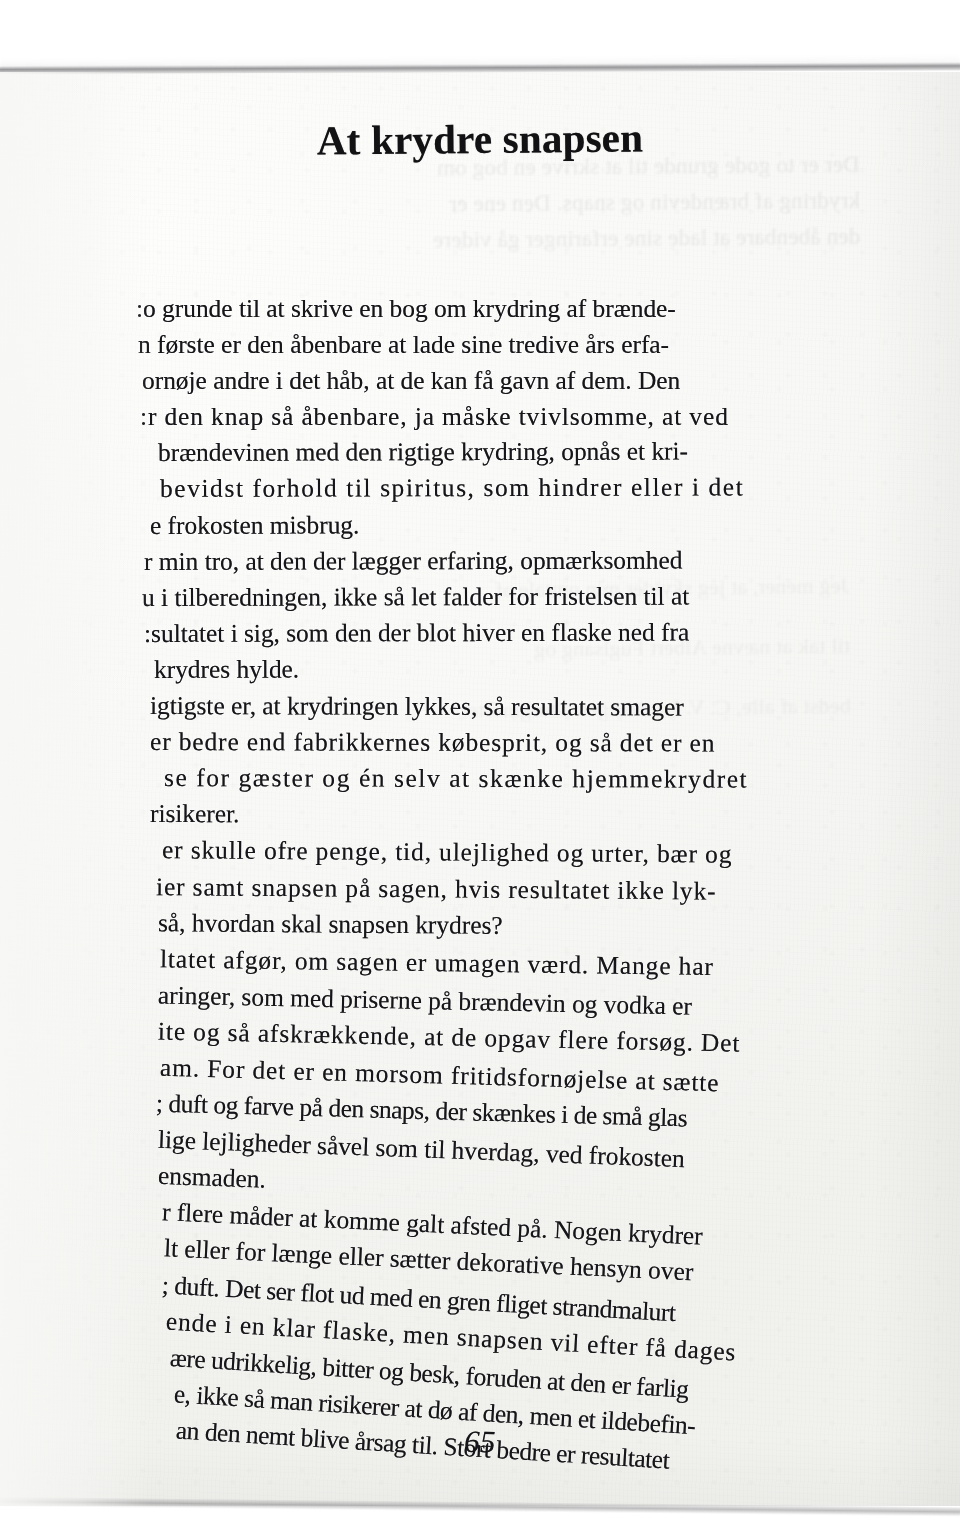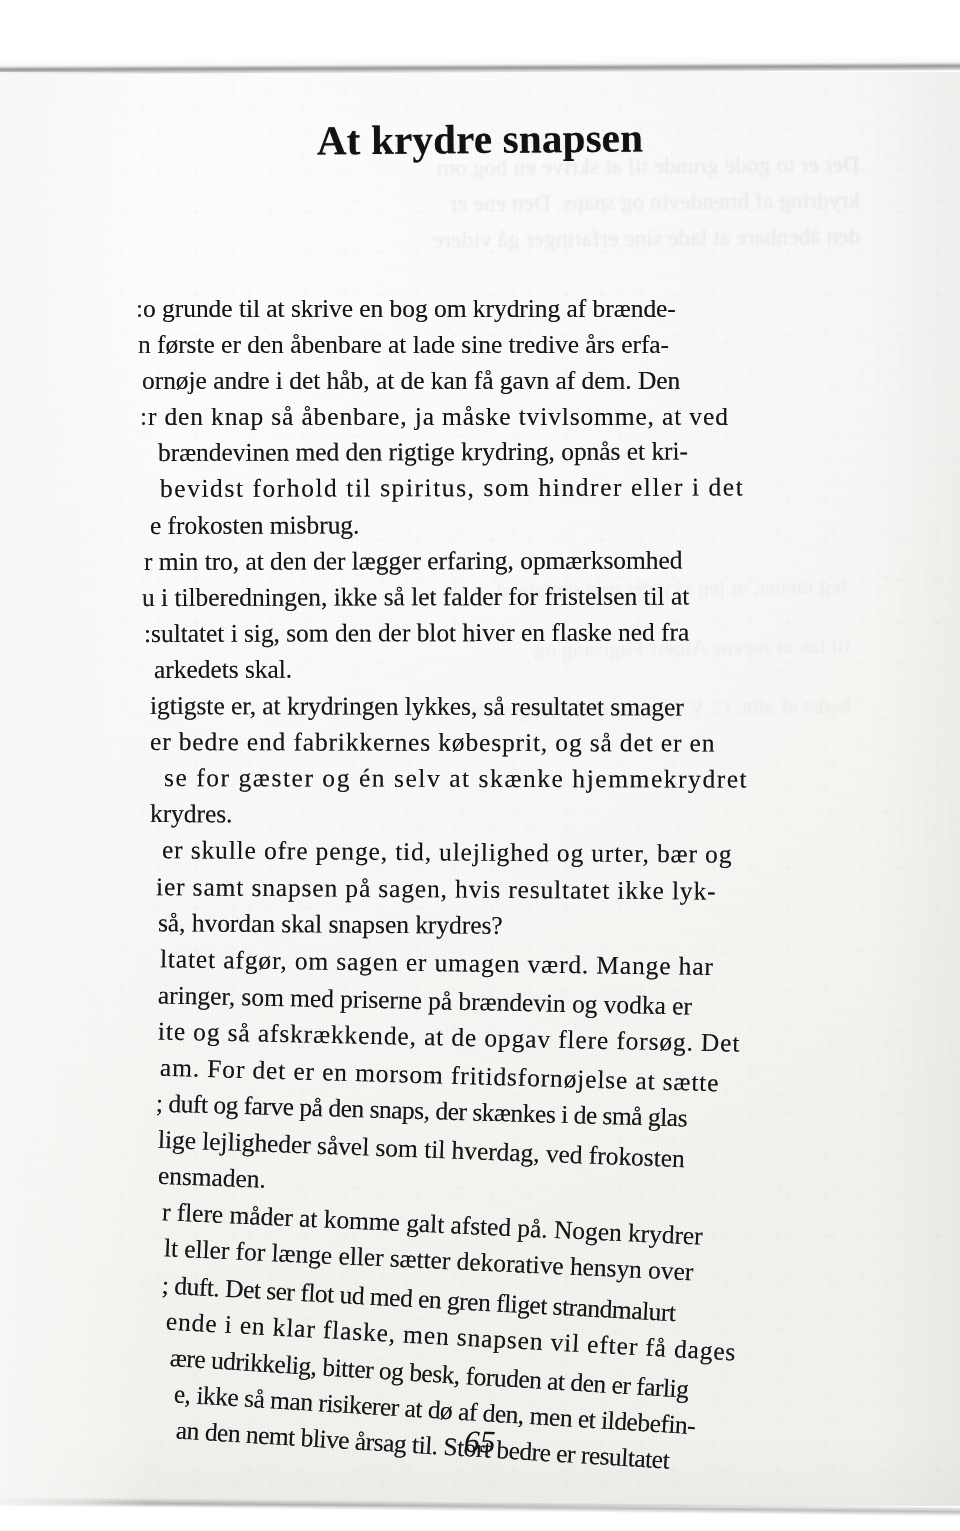--- a/index.html
+++ b/index.html
@@ -158,26 +158,26 @@
   <div class="ln k0" style="padding-left:2px"><span>n første er den åbenbare at lade sine tredive års erfa-</span></div>
   <div class="ln k0" style="padding-left:6px"><span>ornøje andre i det håb, at de kan få gavn af dem. Den</span></div>
   <div class="ln k0" style="padding-left:4px"><span class="sp1">:r den knap så åbenbare, ja måske tvivlsomme, at ved</span></div>
   <div class="ln k1" style="padding-left:22px"><span>brændevinen med den rigtige krydring, opnås et kri-</span></div>
   <div class="ln k1" style="padding-left:24px"><span class="sp2">bevidst forhold til spiritus, som hindrer eller i det</span></div>
   <div class="ln k1" style="padding-left:14px"><span>e frokosten misbrug.</span></div>
 
   <div class="ln k1" style="padding-left:8px"><span>r min tro, at den der lægger erfaring, opmærksomhed</span></div>
   <div class="ln k1" style="padding-left:6px"><span>u i tilberedningen, ikke så let falder for fristelsen til at</span></div>
   <div class="ln k1" style="padding-left:8px"><span>:sultatet i sig, som den der blot hiver en flaske ned fra</span></div>
-  <div class="ln k1" style="padding-left:18px"><span>arkedets skal.</span></div>
+  <div class="ln k1" style="padding-left:18px"><span>krydres hylde.</span></div>
 
   <div class="ln k2" style="padding-left:14px"><span>igtigste er, at krydringen lykkes, så resultatet smager</span></div>
   <div class="ln k2" style="padding-left:14px"><span class="sp1">er bedre end fabrikkernes købesprit, og så det er en</span></div>
   <div class="ln k2" style="padding-left:28px"><span class="sp2">se for gæster og én selv at skænke hjemmekrydret</span></div>
-  <div class="ln k2" style="padding-left:14px"><span>krydres.</span></div>
+  <div class="ln k2" style="padding-left:14px"><span>risikerer.</span></div>
 
   <div class="ln k3" style="padding-left:26px"><span class="sp1">er skulle ofre penge, tid, ulejlighed og urter, bær og</span></div>
   <div class="ln k3" style="padding-left:20px"><span class="sp1">ier samt snapsen på sagen, hvis resultatet ikke lyk-</span></div>
   <div class="ln k3" style="padding-left:22px"><span>så, hvordan skal snapsen krydres?</span></div>
 
   <div class="ln k4" style="padding-left:24px"><span class="sp1">ltatet afgør, om sagen er umagen værd. Mange har</span></div>
   <div class="ln k5" style="padding-left:22px"><span>aringer, som med priserne på brændevin og vodka er</span></div>
   <div class="ln k5" style="padding-left:22px"><span class="sp1">ite og så afskrækkende, at de opgav flere forsøg. Det</span></div>
   <div class="ln k6" style="padding-left:24px"><span class="sp1">am. For det er en morsom fritidsfornøjelse at sætte</span></div>
   <div class="ln k6" style="padding-left:20px"><span class="tight">; duft og farve på den snaps, der skænkes i de små glas</span></div>

